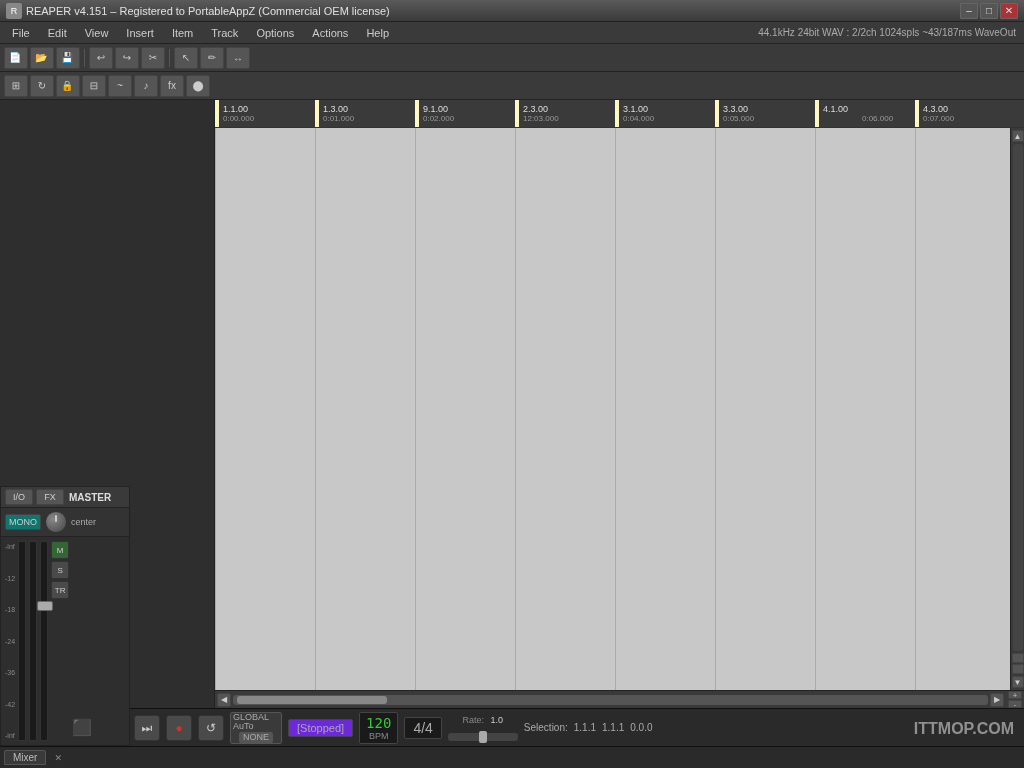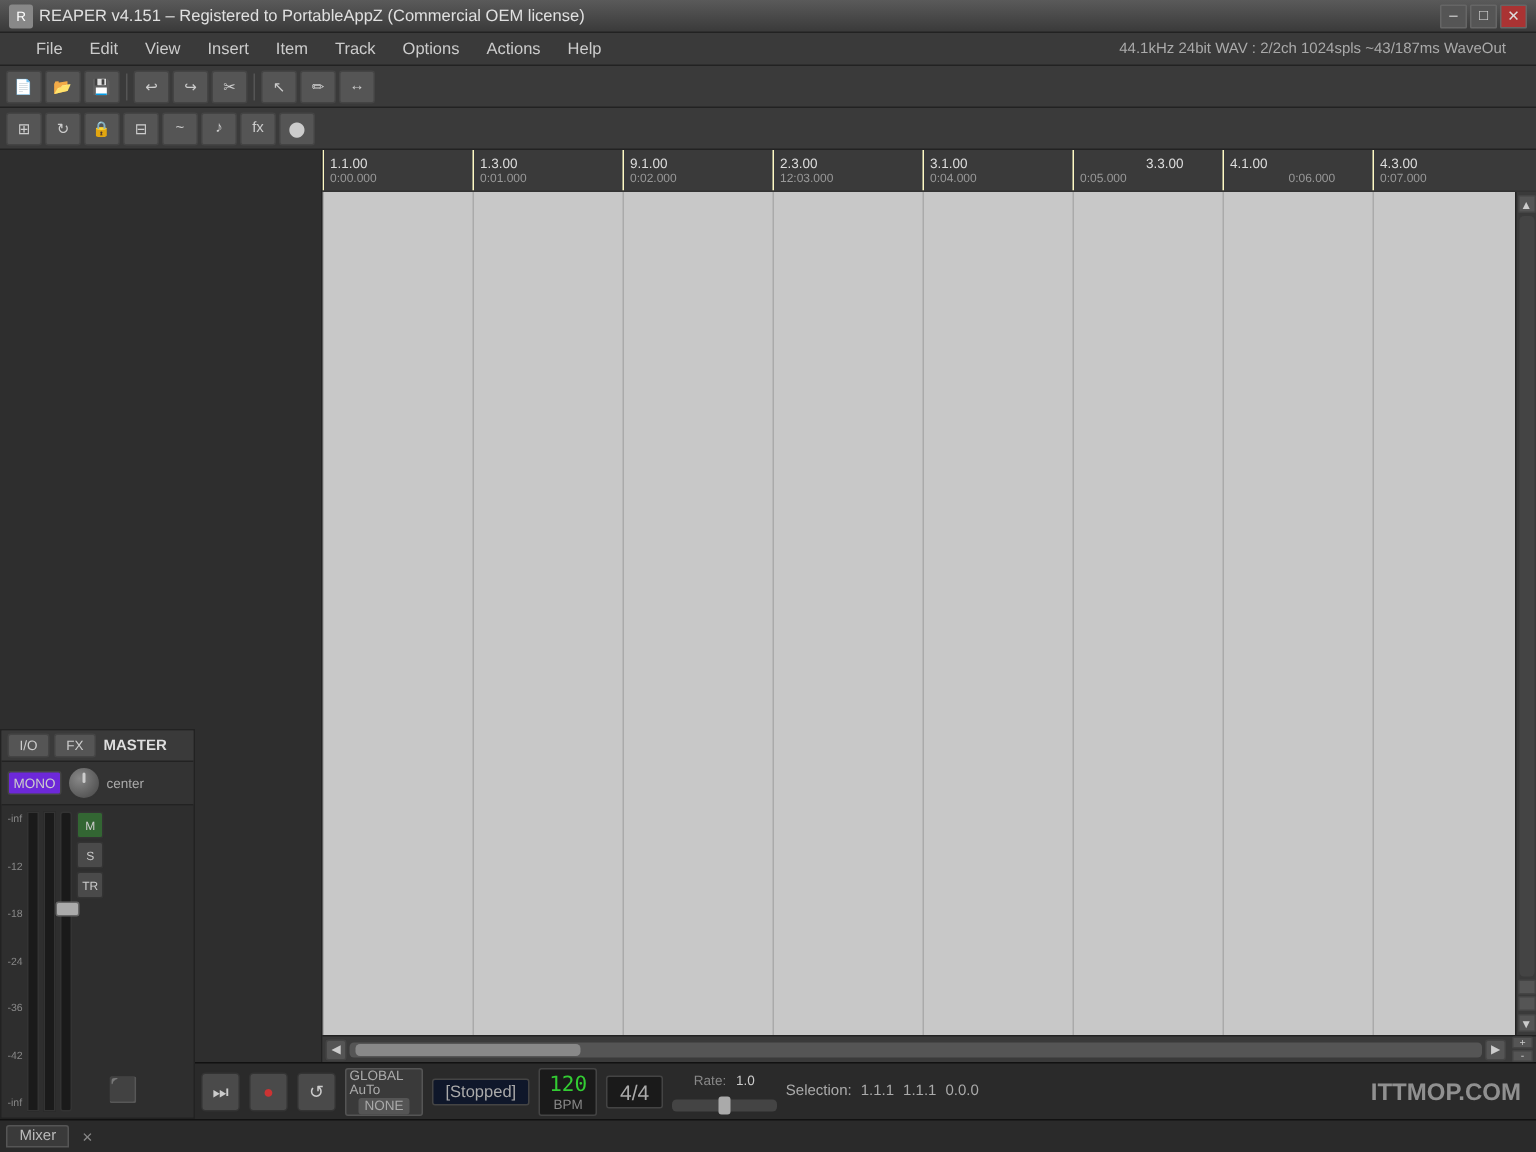--- a/index.html
+++ b/index.html
@@ -62,21 +62,21 @@
       border-radius: 1px;
     }
     .win-btn.close-btn { background: #aa3333; }
 
     
     #menu-bar {
       background: #3a3a3a;
       height: 22px;
       display: flex;
       align-items: center;
-      padding: 0 16px;
+      padding: 0 4px;
       border-bottom: 1px solid #222;
       justify-content: space-between;
     }
     #menu-items {
       display: flex;
       gap: 2px;
     }
     .menu-item {
       padding: 2px 8px;
       font-size: 11px;
@@ -137,21 +137,21 @@
       align-items: stretch;
       overflow: hidden;
       position: relative;
     }
 
     .timeline-mark {
       display: flex;
       flex-direction: column;
       justify-content: center;
       padding-left: 4px;
-      border-left: 1px solid #fef9c3;
+      border-left: 4px solid #fef9c3;
       font-size: 9px;
       color: #bbb;
       min-width: 100px;
     }
 
     #track-content {
       flex: 1;
       background: #c8c8c8;
       position: relative;
       overflow: hidden;
@@ -290,21 +290,21 @@
       border: 1px solid #333;
       height: 30px;
       display: flex;
       align-items: center;
       justify-content: center;
     }
 
     #stopped-badge {
       font-size: 11px;
       color: #aaa;
-      background: #0f172a;
+      background: #6d28d9;
       border: 1px solid #444;
       padding: 2px 8px;
       border-radius: 2px;
     }
 
     #bpm-display {
       display: flex;
       flex-direction: column;
       align-items: center;
       background: #1a1a1a;
@@ -416,21 +416,21 @@
       display: flex;
       align-items: center;
       padding: 2px 4px;
       gap: 4px;
       background: #333;
       border-bottom: 1px solid #222;
     }
     .master-ctrl-btn {
       width: 36px;
       height: 16px;
-      background: #6d28d9;
+      background: #0f766e;
       border: 1px solid #444;
       border-radius: 2px;
       font-size: 9px;
       color: #ccc;
       display: flex;
       align-items: center;
       justify-content: center;
       cursor: pointer;
     }
     .knob {
@@ -683,21 +683,21 @@
         </div>
         <div class="timeline-mark">
           <span style="font-size:9px;color:#ddd;">2.3.00</span>
           <span style="font-size:8px;color:#999;">12:03.000</span>
         </div>
         <div class="timeline-mark">
           <span style="font-size:9px;color:#ddd;">3.1.00</span>
           <span style="font-size:8px;color:#999;">0:04.000</span>
         </div>
         <div class="timeline-mark">
-          <span style="font-size:9px;color:#ddd;margin-left:44px;">3.3.00</span>
+          <span style="font-size:9px;color:#ddd;">3.3.00</span>
           <span style="font-size:8px;color:#999;">0:05.000</span>
         </div>
         <div class="timeline-mark">
           <span style="font-size:9px;color:#ddd;">4.1.00</span>
           <span style="font-size:8px;color:#999;margin-left:39px;">0:06.000</span>
         </div>
         <div class="timeline-mark">
           <span style="font-size:9px;color:#ddd;">4.3.00</span>
           <span style="font-size:8px;color:#999;">0:07.000</span>
         </div>

